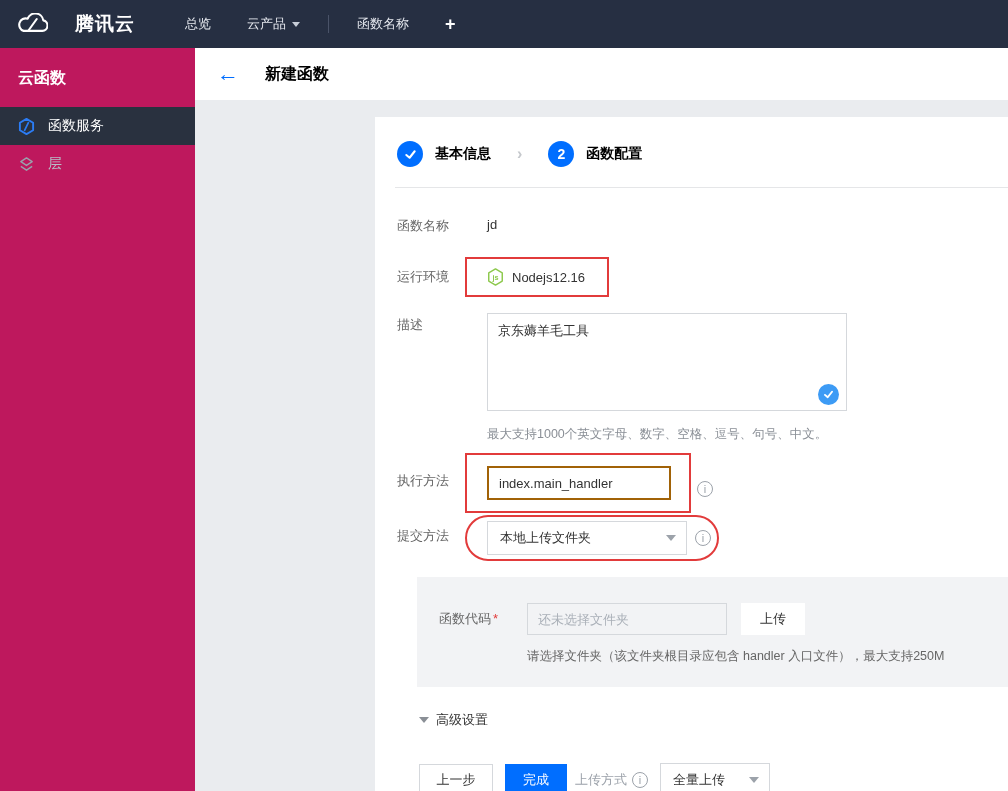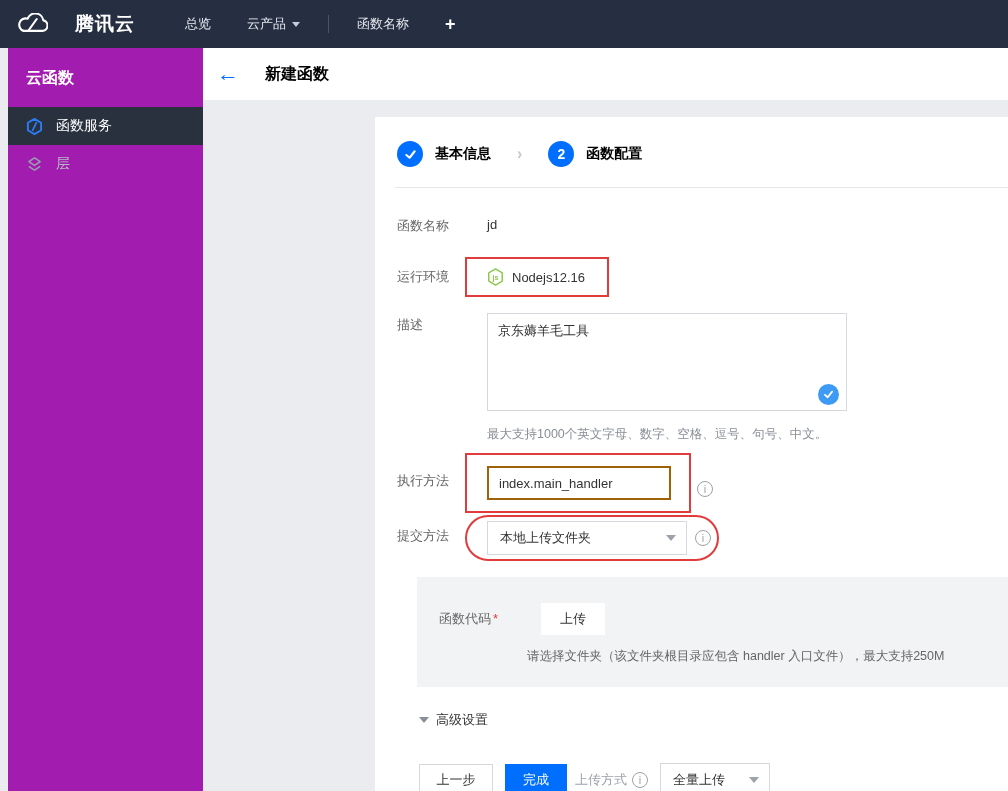--- a/index.html
+++ b/index.html
@@ -14,22 +14,22 @@
   .brand-name { color:#fff; font-size:19px; font-weight:bold; letter-spacing:1px; }
   .topnav { display:flex; align-items:center; margin-left:18px; gap:8px; }
   .topnav-item { color:#e6e9ef; font-size:13px; padding:12px 14px; height:56px;
     display:flex; align-items:center; gap:6px; cursor:pointer; }
   .caret-down { width:0; height:0; border-left:4px solid transparent;
     border-right:4px solid transparent; border-top:5px solid #c7cdd8; }
   .top-divider { width:1px; height:18px; background:#4a5368; margin:0 6px; }
   .top-plus { color:#fff; font-size:18px; font-weight:bold; padding:0 14px; cursor:pointer; }
 
   
-  .sidebar { position:absolute; left:8px; top:48px; width:195px; height:743px;
-    background:#a21caf; z-index:20; }
+  .sidebar { position:absolute; left:0; top:48px; width:195px; height:743px;
+    background:#be185d; z-index:20; }
   .sidebar-title { color:#fff; font-size:16px; font-weight:bold; padding:20px 0 18px 18px; }
   .side-item { display:flex; align-items:center; gap:13px; height:38px;
     padding-left:18px; color:#b7bdc7; font-size:14px; cursor:pointer; }
   .side-item.selected { background:#29313f; color:#fff; }
   .side-icon { width:17px; height:17px; display:inline-flex; }
 
   
   .main { position:absolute; left:195px; top:48px; width:813px; height:743px; }
   .page-header { height:52px; background:#fff; display:flex; align-items:center;
     padding-left:22px; gap:26px; }
@@ -260,20 +260,21 @@
             </div>
             <span class="info-icon">i</span>
           </div>
         </div>
 
         <div class="code-band">
           <div class="code-row">
             <div class="code-label">
               <span>函数代码</span><span class="req-star">*</span>
             </div>
+            <input class="code-input" type="text" disabled="" placeholder="还未选择文件夹" style="">
             <button class="upload-btn">上传</button>
           </div>
           <div class="code-hint">请选择文件夹（该文件夹根目录应包含 handler 入口文件），最大支持250M</div>
         </div>
 
         <div class="advanced">
           <span class="adv-caret"></span>
           <span class="adv-label">高级设置</span>
         </div>
 

